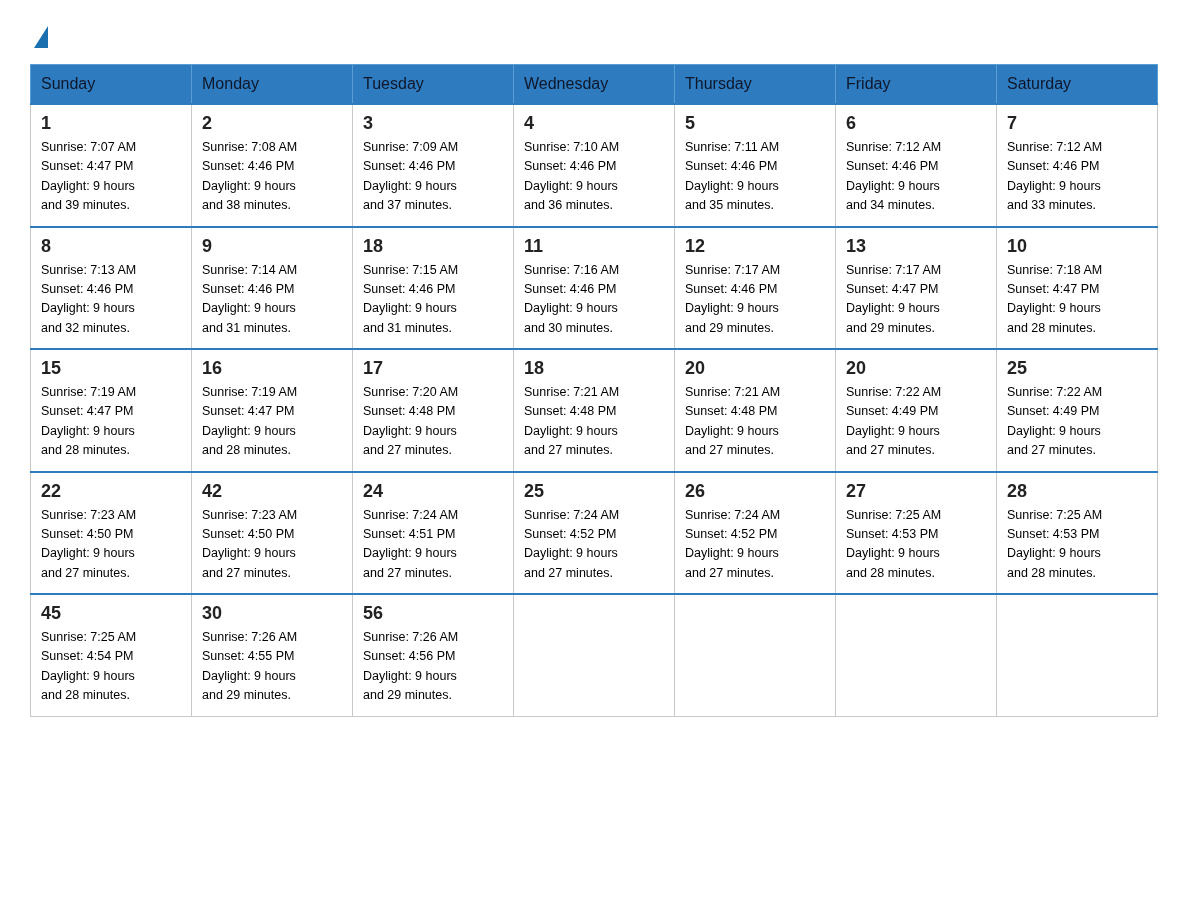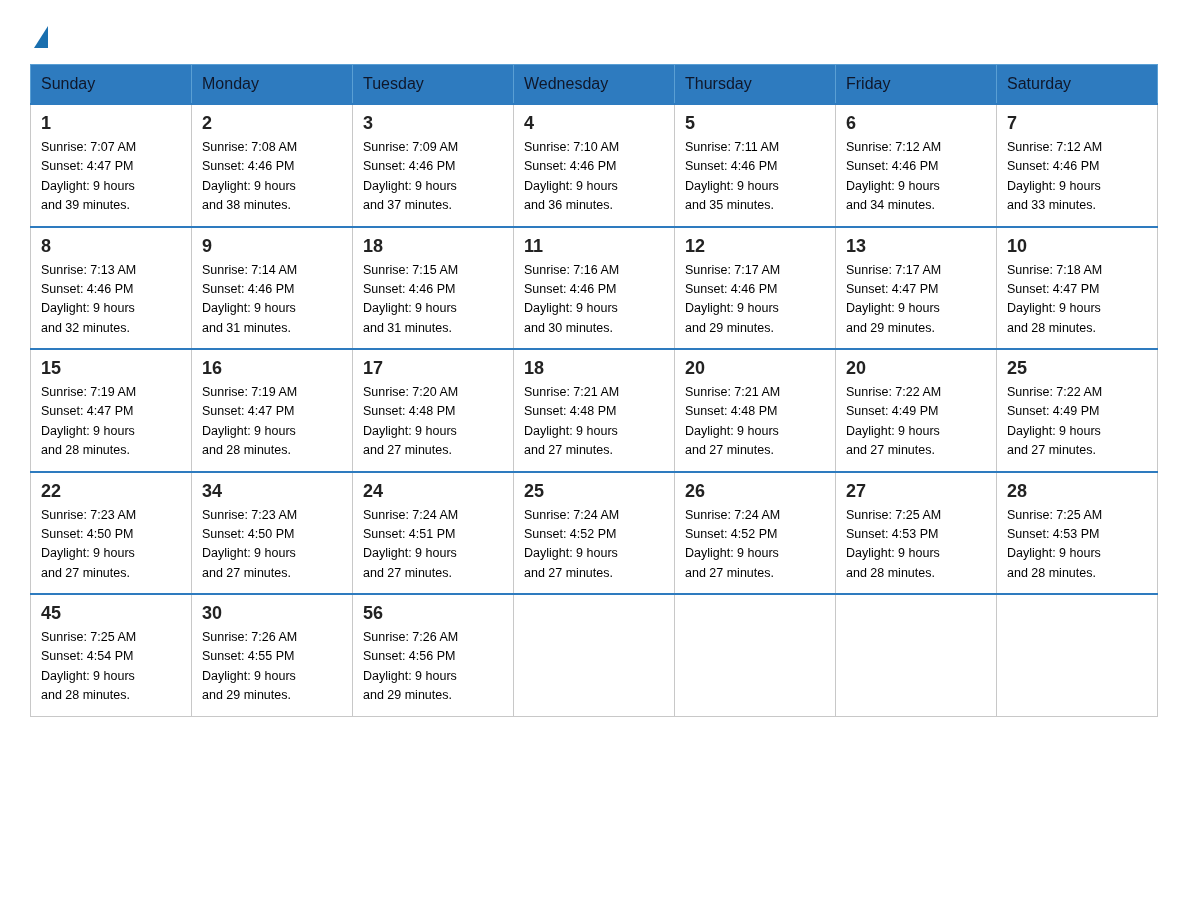--- a/index.html
+++ b/index.html
@@ -225,21 +225,21 @@
           <div class="day-number">25</div>
           <div class="day-info">Sunrise: 7:22 AM<br>Sunset: 4:49 PM<br>Daylight: 9 hours<br>and 27 minutes.</div>
         </td>
       </tr>
       <tr>
         <td>
           <div class="day-number">22</div>
           <div class="day-info">Sunrise: 7:23 AM<br>Sunset: 4:50 PM<br>Daylight: 9 hours<br>and 27 minutes.</div>
         </td>
         <td>
-          <div class="day-number">34</div>
+          <div class="day-number">42</div>
           <div class="day-info">Sunrise: 7:23 AM<br>Sunset: 4:50 PM<br>Daylight: 9 hours<br>and 27 minutes.</div>
         </td>
         <td>
           <div class="day-number">24</div>
           <div class="day-info">Sunrise: 7:24 AM<br>Sunset: 4:51 PM<br>Daylight: 9 hours<br>and 27 minutes.</div>
         </td>
         <td>
           <div class="day-number">25</div>
           <div class="day-info">Sunrise: 7:24 AM<br>Sunset: 4:52 PM<br>Daylight: 9 hours<br>and 27 minutes.</div>
         </td>

